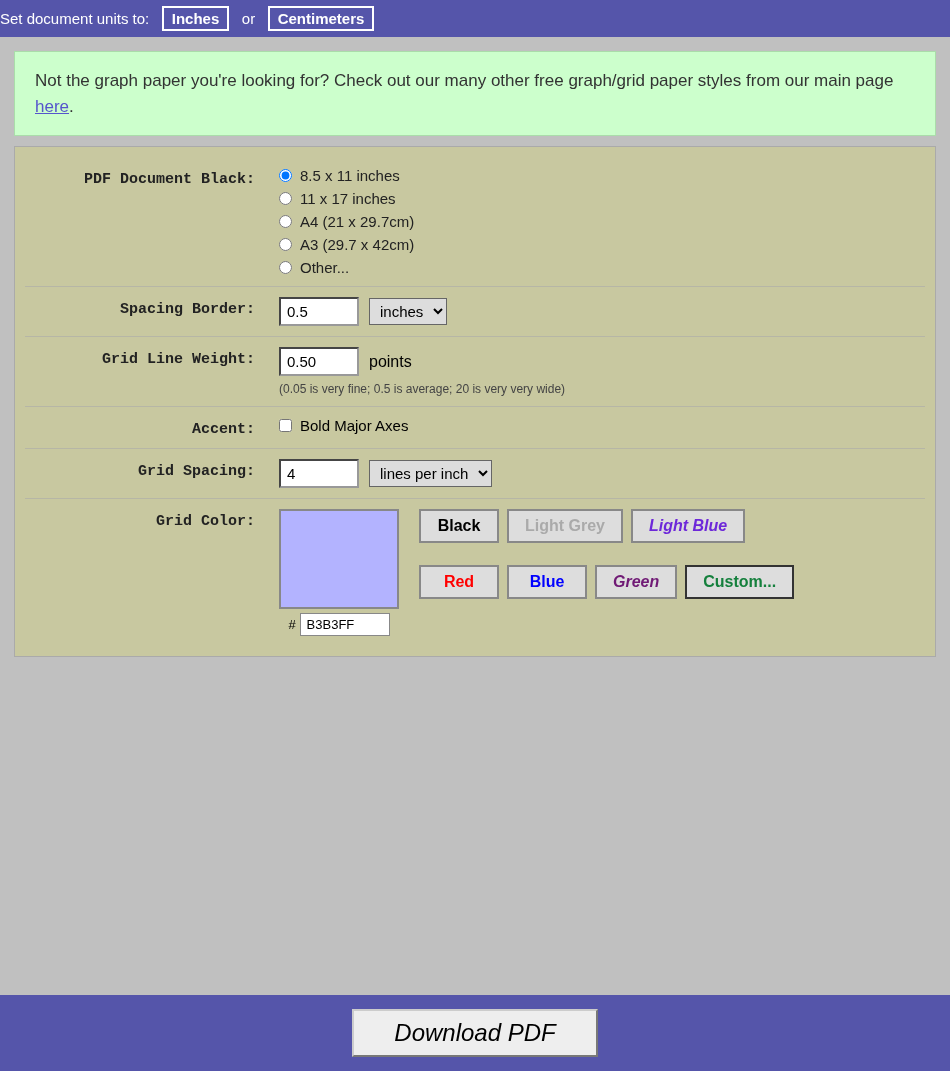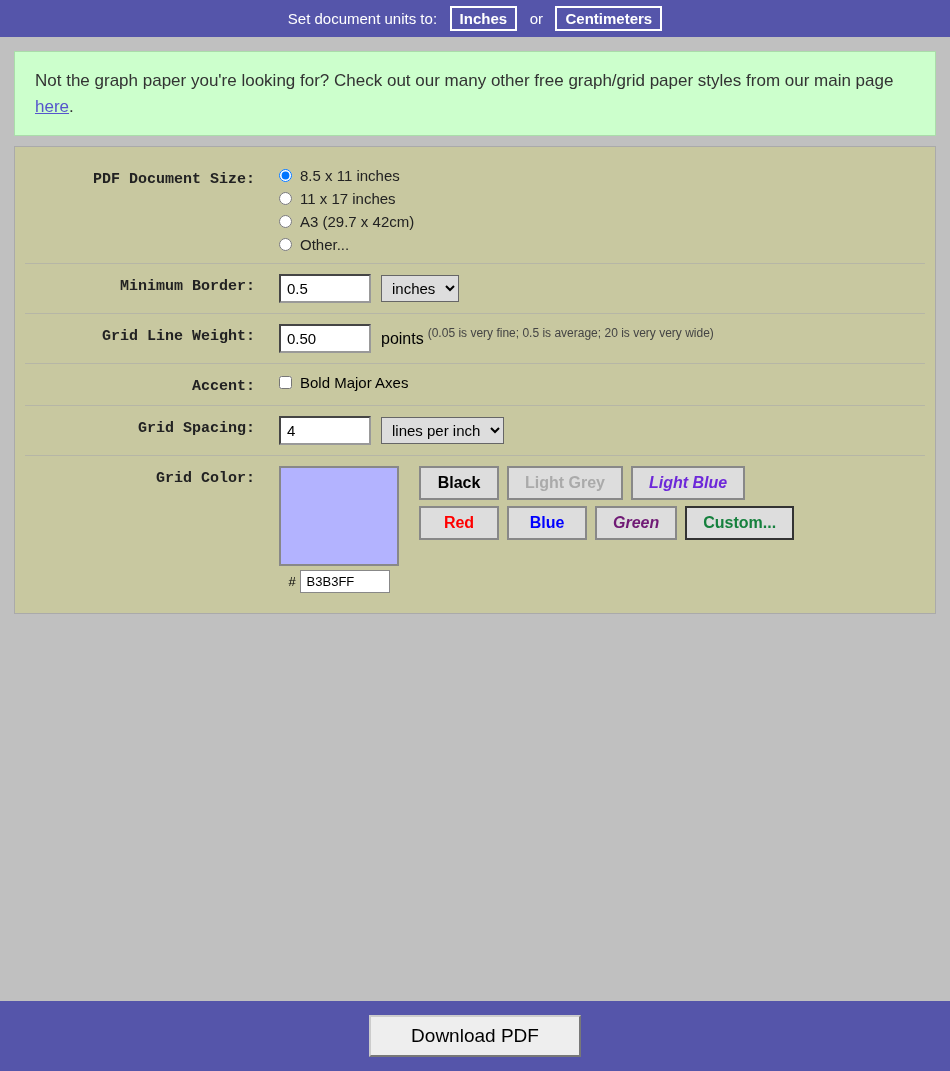--- a/index.html
+++ b/index.html
@@ -9,21 +9,20 @@
       width: 950px;
       min-height: 1071px;
       display: flex;
       flex-direction: column;
     }
 
     
     .top-bar {
       background: #5555aa;
       padding: 10px 0;
-      text-align: center;
       color: white;
       font-size: 15px;
     }
     .top-bar span {
       color: white;
     }
     .top-bar a {
       color: white;
       text-decoration: none;
       border: 2px solid white;
@@ -102,33 +101,33 @@
     .border-input-wrap {
       display: flex;
       align-items: center;
       gap: 10px;
     }
     .text-input {
       border: 2px inset #999;
       background: white;
       padding: 4px 6px;
       font-size: 15px;
-      width: 92px;
+      width: 80px;
     }
     select.unit-select {
       border: 1px solid #666;
       background: #ddd;
       padding: 3px 6px;
       font-size: 15px;
     }
 
     
     .weight-wrap {
       display: flex;
-      flex-direction: row;
+      flex-direction: column;
       gap: 4px;
     }
     .weight-input-row {
       display: flex;
       align-items: center;
       gap: 10px;
     }
     .hint-text {
       font-size: 12px;
       color: #444;
@@ -167,21 +166,21 @@
     }
     .color-hash-row {
       display: flex;
       align-items: center;
       gap: 4px;
       font-size: 13px;
     }
     .color-buttons-wrap {
       display: flex;
       flex-direction: column;
-      gap: 6px;
+      gap: 22px;
     }
     .color-btn-row {
       display: flex;
       gap: 8px;
       align-items: center;
     }
     .color-btn {
       padding: 6px 16px;
       font-size: 16px;
       font-weight: bold;
@@ -207,25 +206,26 @@
     }
 
     
     .bottom-bar {
       background: #5555aa;
       padding: 14px 0;
       text-align: center;
     }
     .download-btn {
       padding: 8px 40px;
-      font-size: 19px;
+      font-size: 24px;
       background: #eeeeee;
       border: 2px outset #ccc;
       cursor: pointer;
       font-family: Arial, sans-serif;
+      font-style: italic;
     }
 
     
     .form-divider {
       border: none;
       border-top: 1px solid #aaa9;
       margin: 0 10px;
     }
   </style>
 </head>
@@ -242,47 +242,51 @@
 </div>
 
 <div class="info-box">
   <span>Not the graph paper you're looking for? Check out our many other free graph/grid paper styles from our main page </span><a href="#">here</a><span>.</span>
 </div>
 
 <div class="main-content">
   <div class="form-table">
 
     <div class="form-row">
-      <div class="label-cell">PDF Document Size:</div>
+      <div class="label-cell">PDF Document Black:</div>
       <div class="input-cell">
         <div class="radio-group">
           <label class="radio-option">
             <input type="radio" name="pdf_size" checked="" style="">
             <span>8.5 x 11 inches</span>
           </label>
           <label class="radio-option">
             <input type="radio" name="pdf_size" style="">
             <span>11 x 17 inches</span>
           </label>
           <label class="radio-option">
             <input type="radio" name="pdf_size" style="">
+            <span>A4 (21 x 29.7cm)</span>
+          </label>
+          <label class="radio-option">
+            <input type="radio" name="pdf_size" style="">
             <span>A3 (29.7 x 42cm)</span>
           </label>
           <label class="radio-option">
             <input type="radio" name="pdf_size" style="">
             <span>Other...</span>
           </label>
         </div>
       </div>
     </div>
 
     <hr class="form-divider">
 
     <div class="form-row">
-      <div class="label-cell">Minimum Border:</div>
+      <div class="label-cell">Spacing Border:</div>
       <div class="input-cell">
         <div class="border-input-wrap">
           <input type="text" class="text-input" value="0.5" style="">
           <select class="unit-select">
             <option>inches</option>
             <option>cm</option>
           </select>
         </div>
       </div>
     </div>

